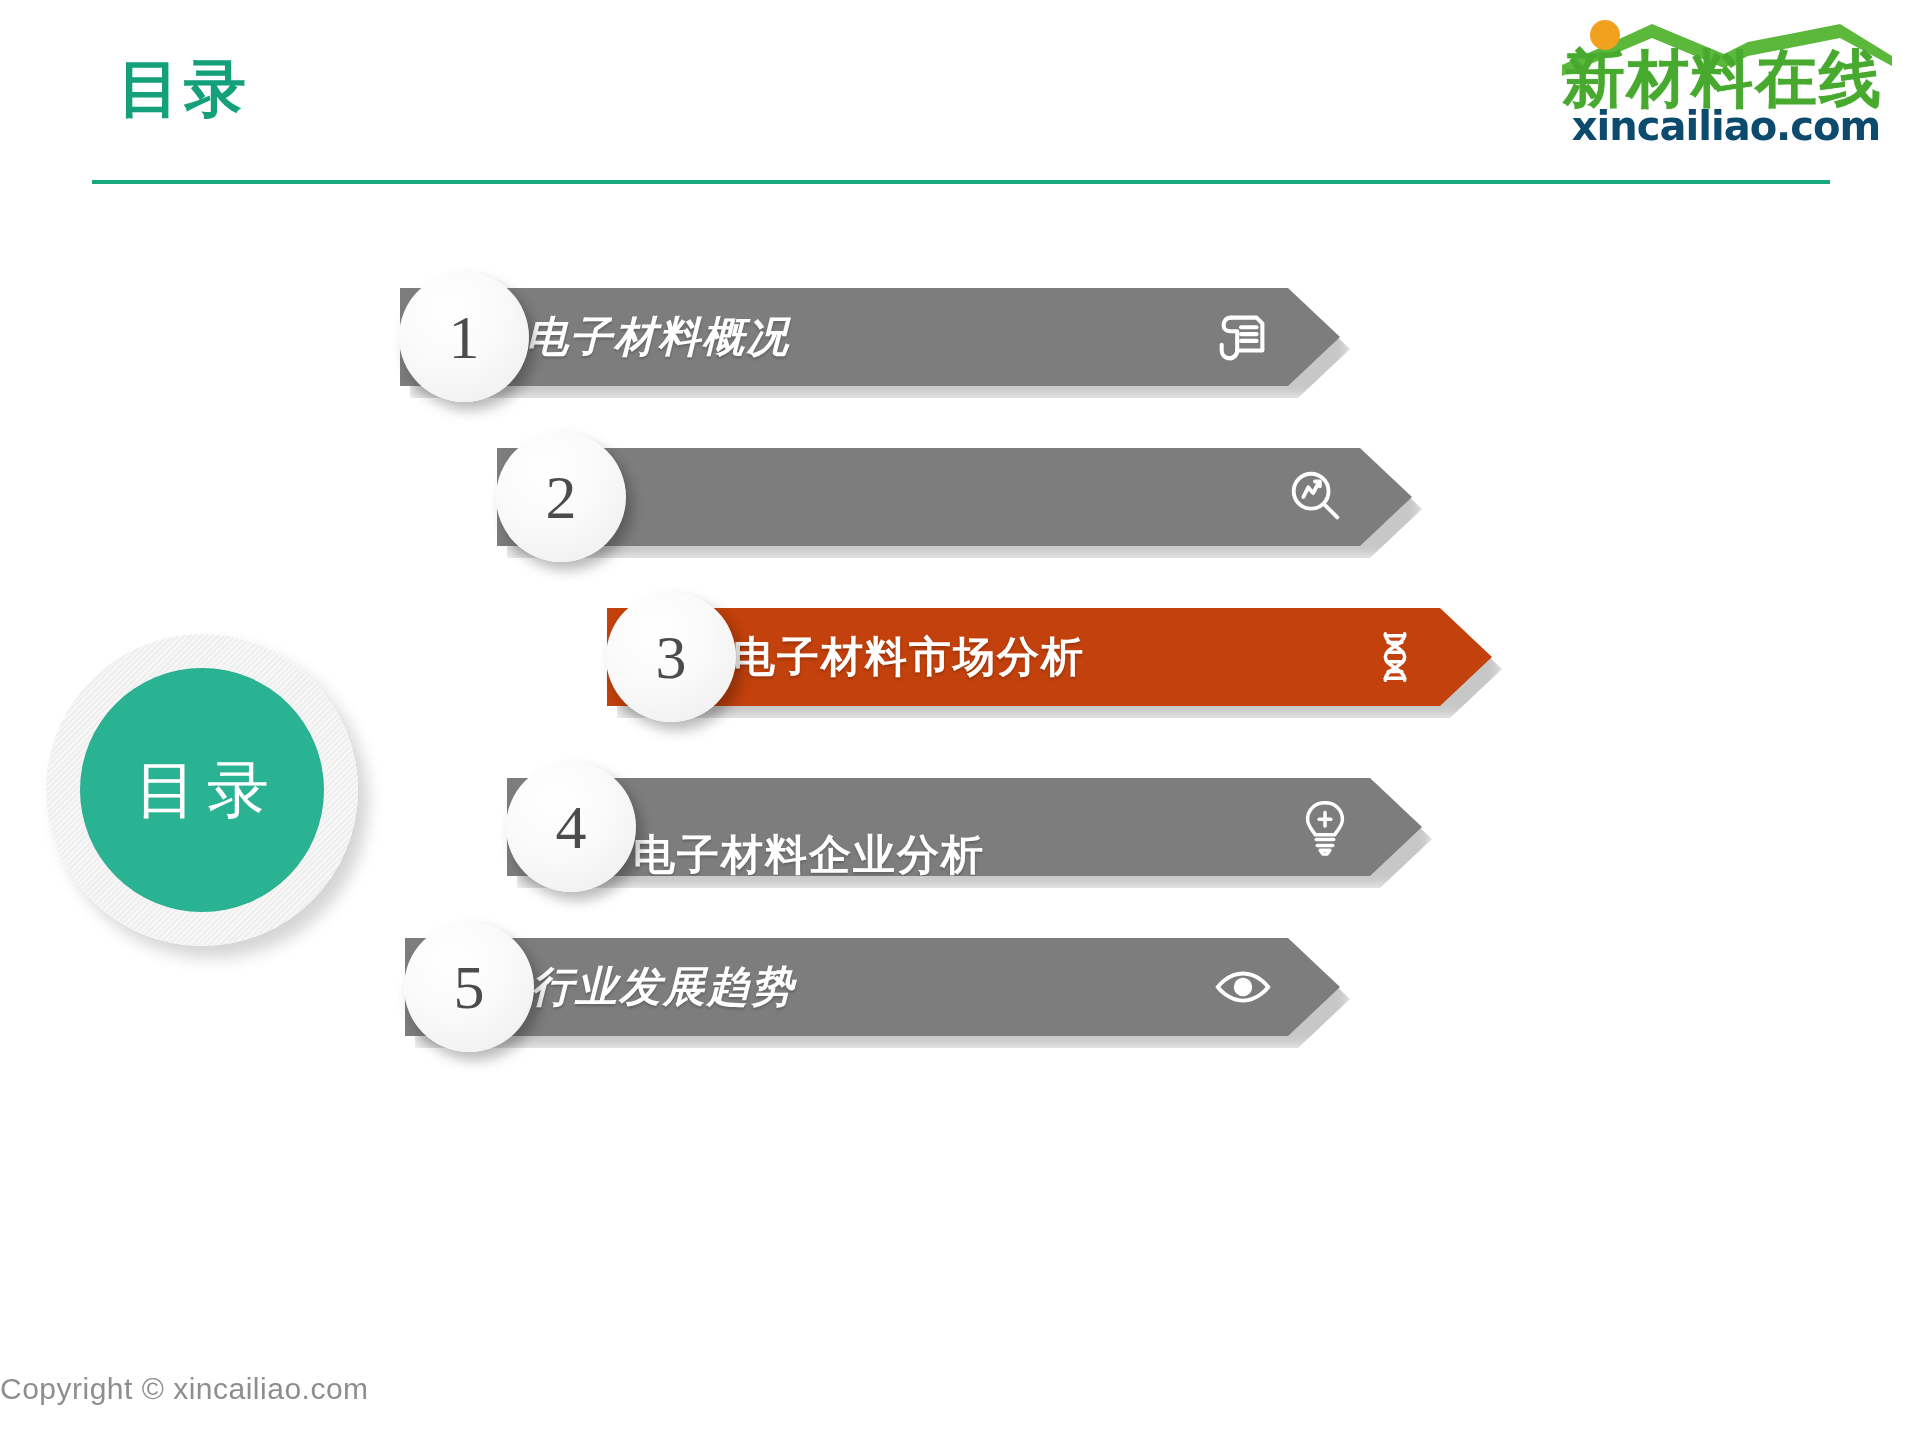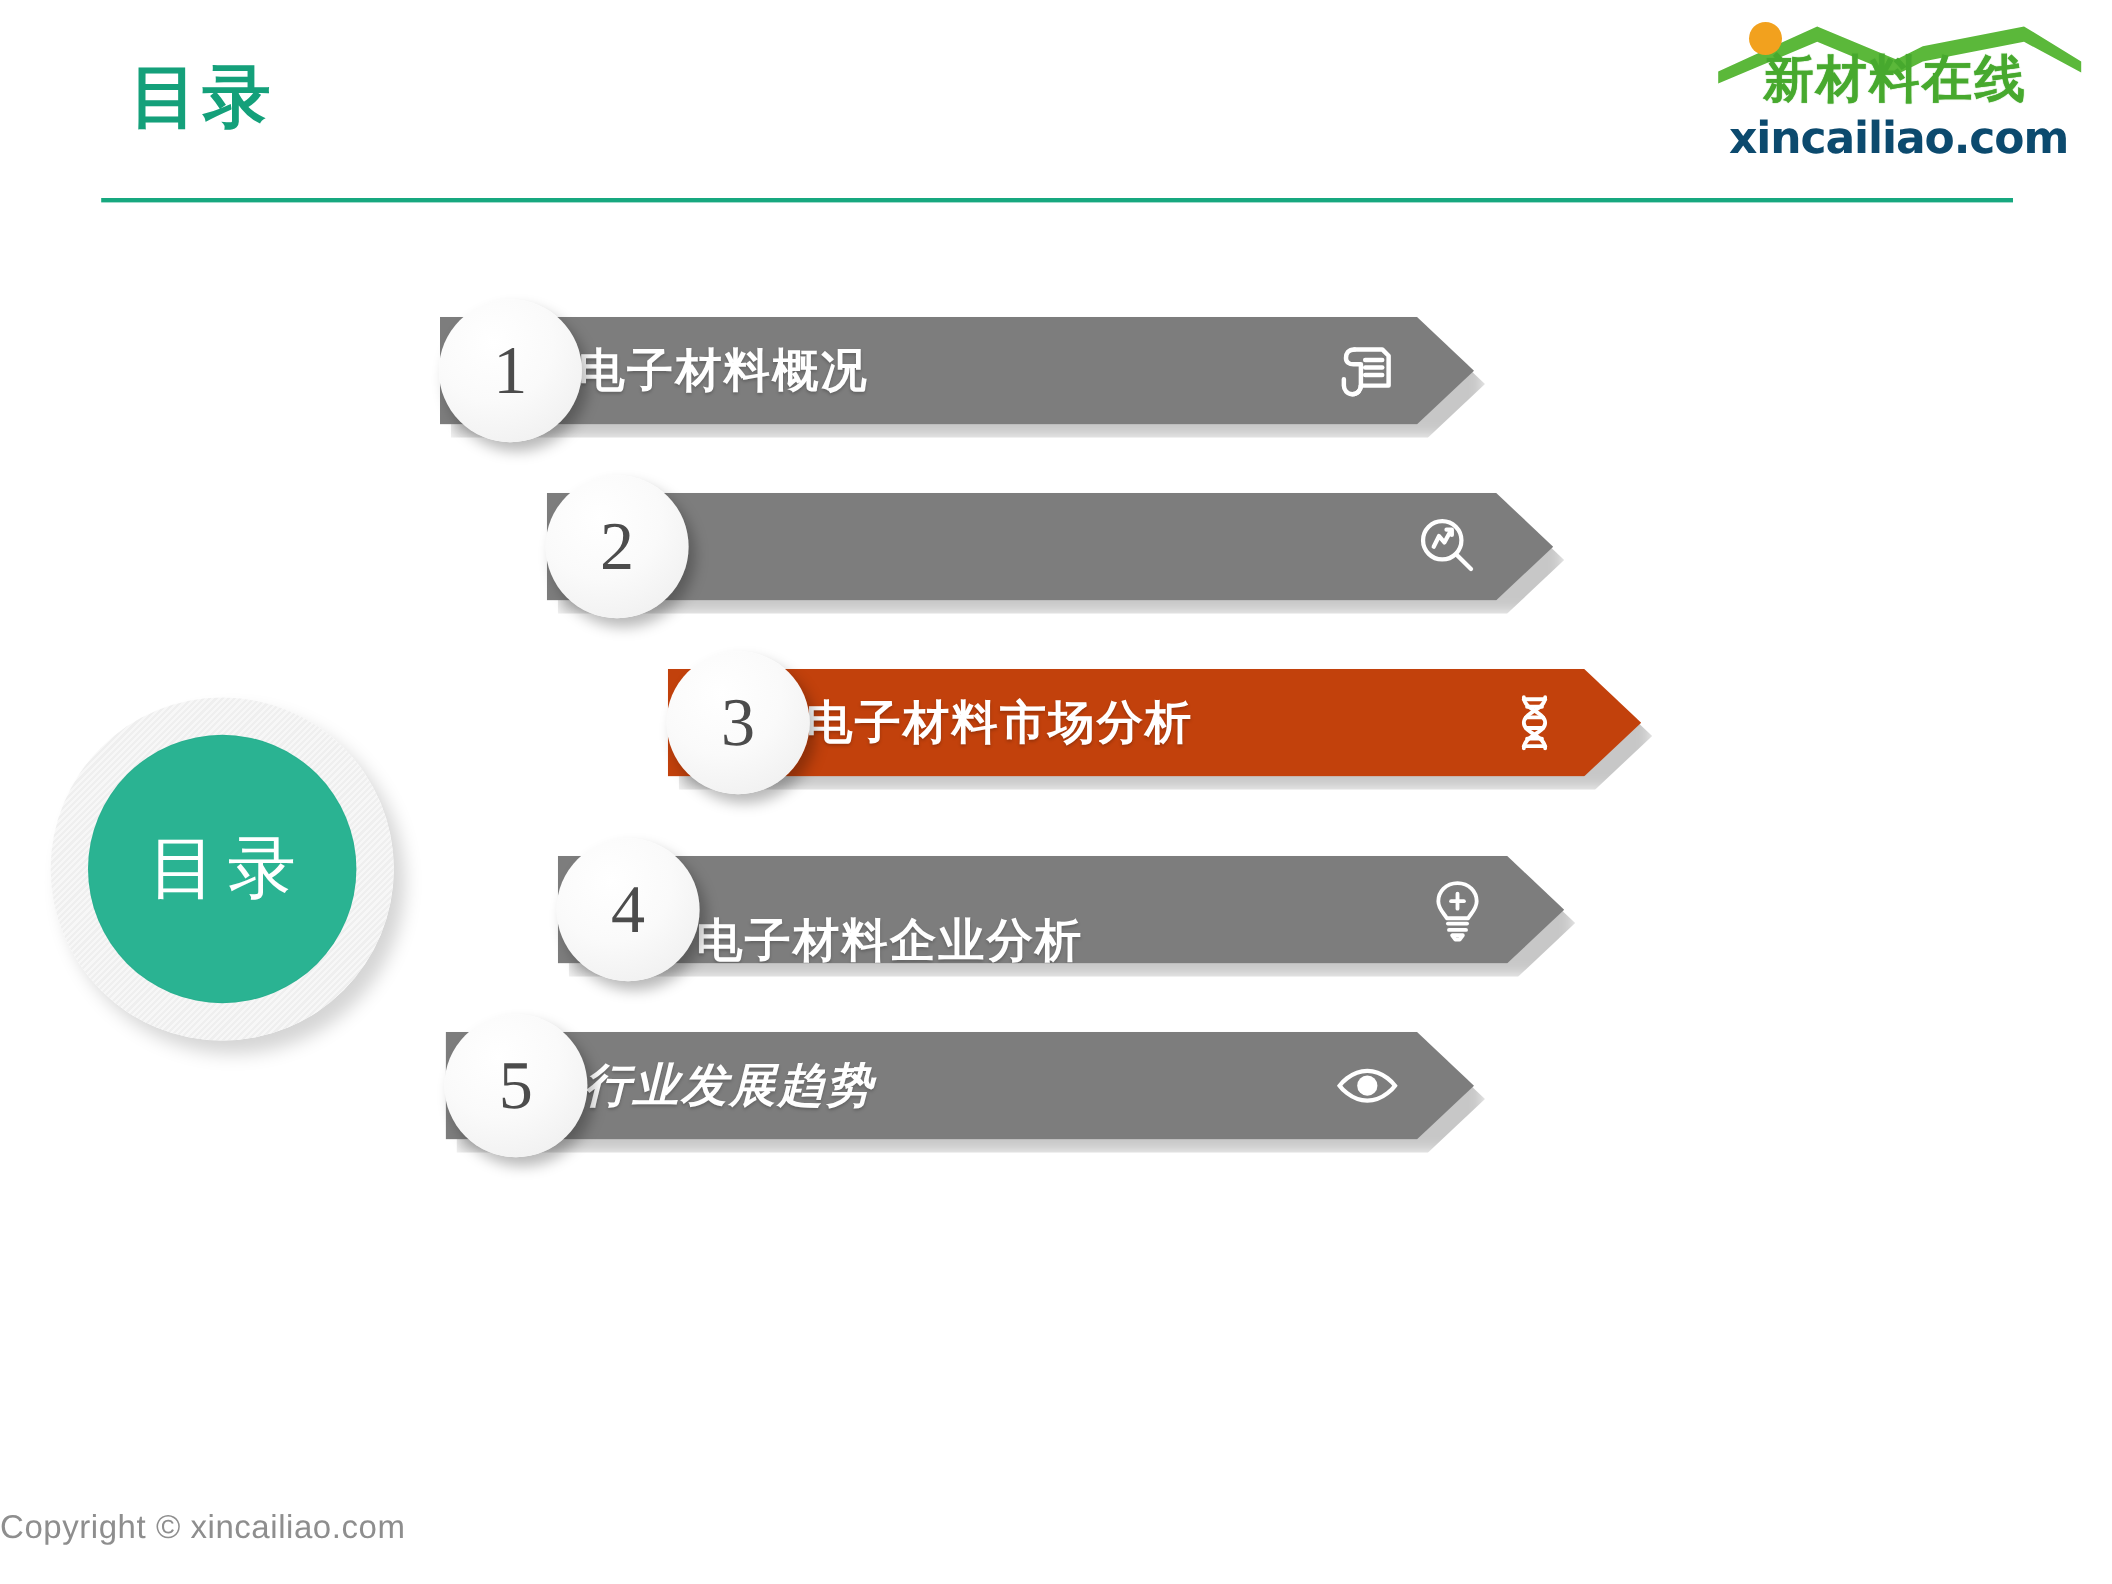--- a/index.html
+++ b/index.html
@@ -30,21 +30,21 @@
   .logo-url{
     position:absolute;left:6px;top:96px;width:344px;
     text-align:center;
     font-size:40px;font-weight:bold;color:#0c4a6e;
     letter-spacing:-1px;line-height:1;
     font-family:"DejaVu Sans",sans-serif;
   }
   .logo-cn{
     position:absolute;left:0px;top:38px;width:350px;
     text-align:center;
-    font-size:46px;font-weight:bold;color:#47a92e;
+    font-size:62px;font-weight:bold;color:#47a92e;
     letter-spacing:2px;line-height:1;
     text-shadow:0 0 1px #47a92e;
   }
 
   
   .toc-circle-wrap{
     position:absolute;left:46px;top:634px;width:312px;height:312px;
   }
   .toc-ring{
     position:absolute;inset:0;border-radius:50%;
@@ -125,21 +125,21 @@
 
 <div class="toc-circle-wrap">
   <div class="toc-ring"></div>
   <div class="toc-inner">
     <div class="toc-inner-label">目录</div>
   </div>
 </div>
 
 <div class="row" style="left:400px;top:288px;width:940px;">
   <div class="bar-shadow" style="width:940px;"></div>
-  <div class="bar grey" style="width:940px;">
+  <div class="bar grey" style="width:940px;font-style:italic;">
     <div class="bar-label">电子材料概况</div>
     <div class="bar-icon">
       <svg viewBox="0 0 64 64" fill="none" stroke="#ffffff" stroke-width="4.2" stroke-linecap="round" stroke-linejoin="round">
         <path d="M20 12 L46 12 L52 18 L52 46 L26 46"></path>
         <path d="M20 12 C14 12 12 16 12 20 C12 24 15 26 19 26 L26 26 L26 46 C26 50 23 54 18 54 C13 54 10 50 10 46 L10 40"></path>
         <path d="M26 46 C26 50 23 54 18 54"></path>
         <line x1="30" y1="22" x2="46" y2="22"></line>
         <line x1="30" y1="29" x2="46" y2="29"></line>
         <line x1="30" y1="36" x2="46" y2="36"></line>
       </svg>

